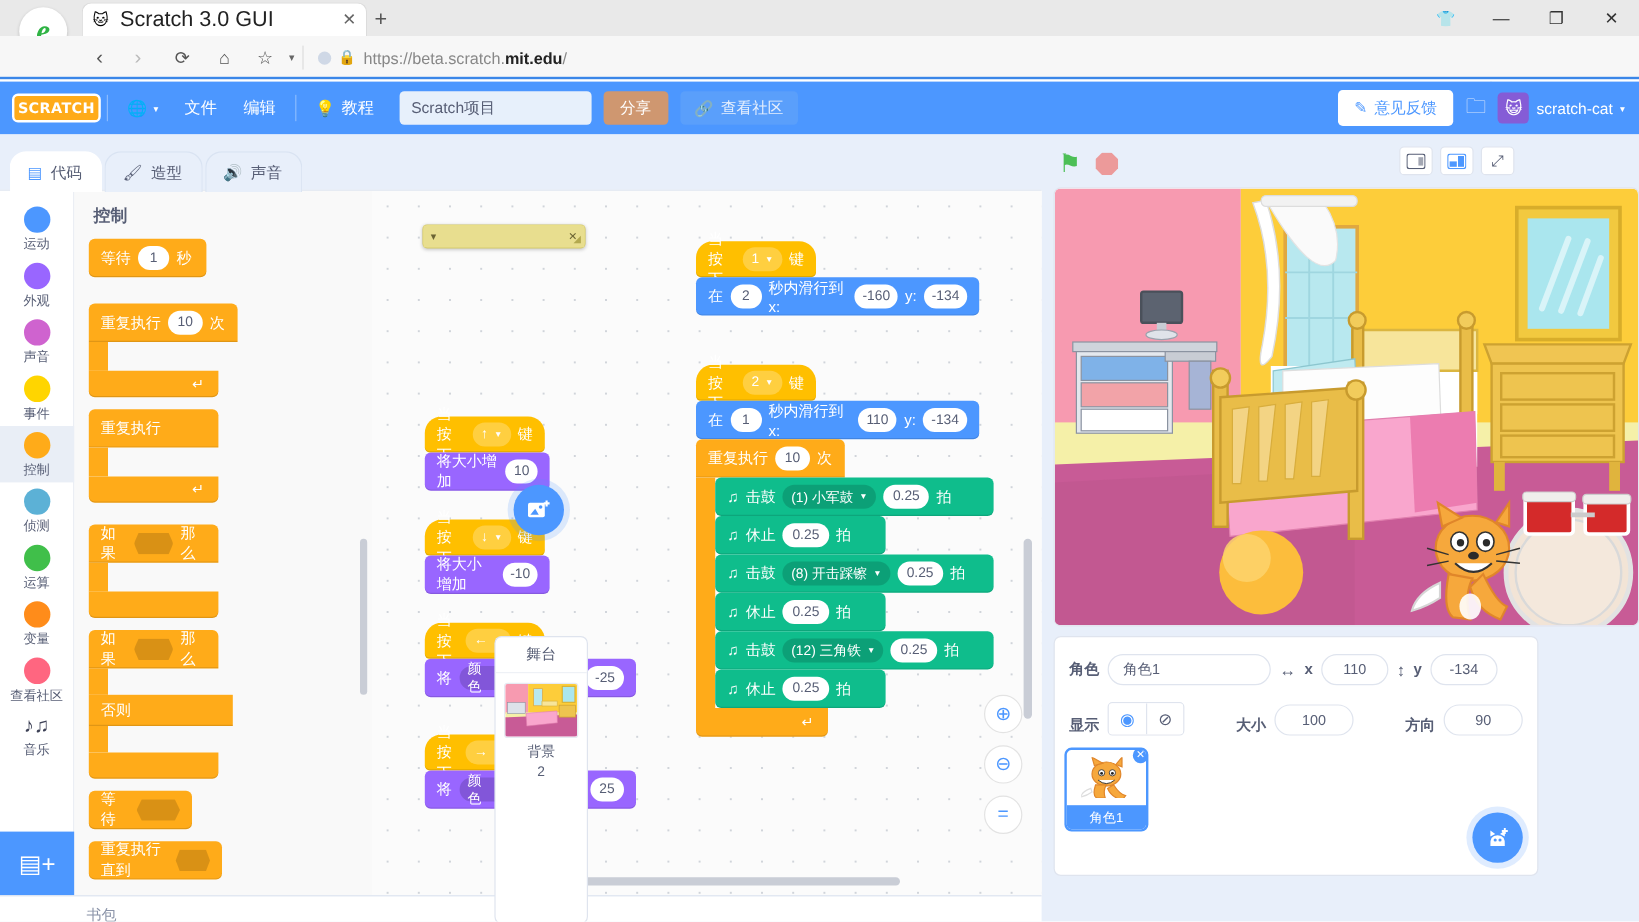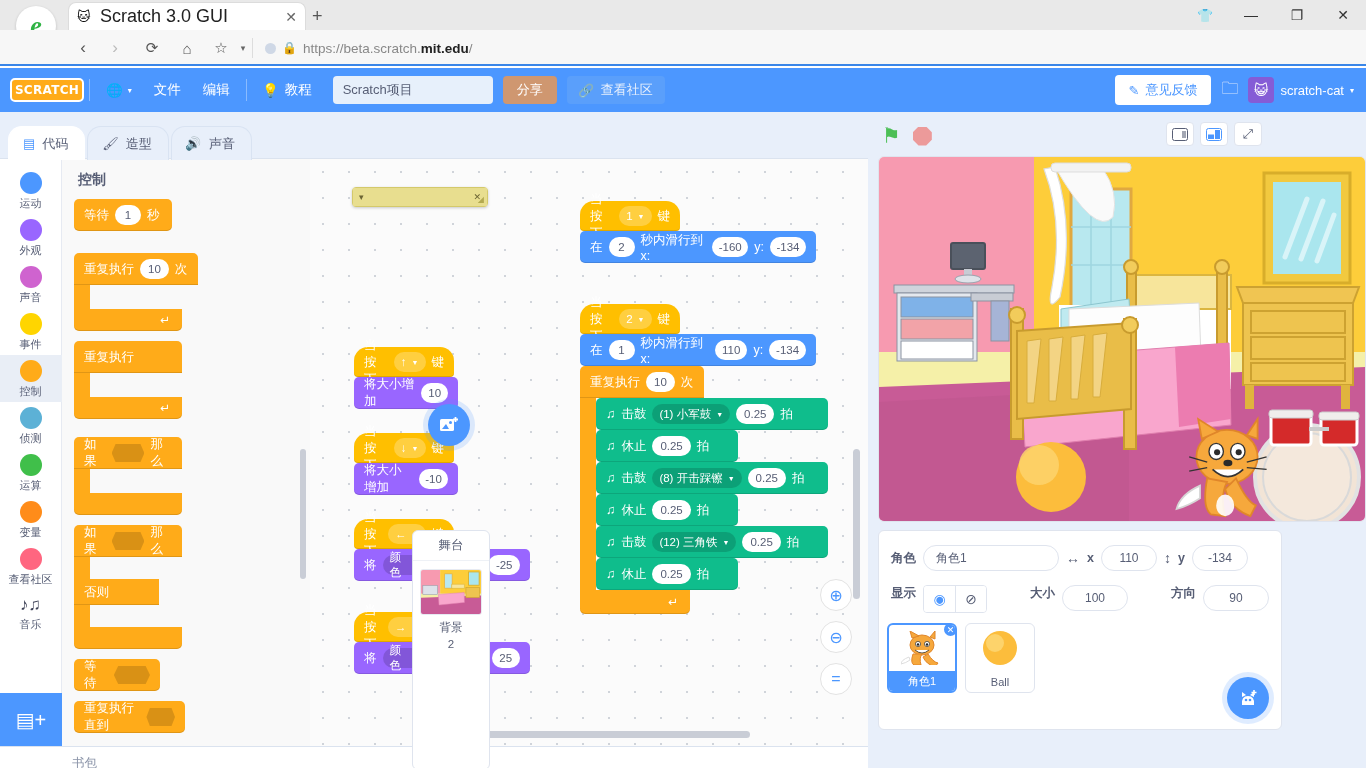--- a/index.html
+++ b/index.html
@@ -233,21 +233,21 @@
     display: flex; align-items: center; justify-content: center; cursor: pointer; }
   .stage {
     position: absolute; left: 6px; top: 44px; width: 488px; height: 366px;
     border-radius: 6px; overflow: hidden; background: #fff; border: 1px solid #dfe4ee;
   }
   .sprite-panel {
     position: absolute; left: 6px; top: 418px; width: 404px; height: 200px;
     background: #fff; border-radius: 6px; border: 1px solid #dfe4ee;
   }
   .sp-row1 { position: absolute; left: 12px; top: 14px; right: 10px; display: flex; align-items: center; gap: 7px; }
-  .sp-row2 { position: absolute; left: 12px; top: 54px; right: 10px; display: flex; align-items: flex-start; gap: 7px; }
+  .sp-row2 { position: absolute; left: 12px; top: 54px; right: 10px; display: flex; align-items: flex-end; gap: 7px; }
   .sp-lbl { font-size: 12.5px; color: #575e75; font-weight: 700; }
   .sp-input { height: 26px; border: 1px solid #dfe4ee; border-radius: 14px; background: #fff;
     display: flex; align-items: center; padding: 0 12px; font-size: 12px; color: #575e75; }
   .sp-num { width: 56px; justify-content: center; }
   .sp-arrow { font-size: 14px; color: #575e75; }
   .vis-group { display: flex; border: 1px solid #dfe4ee; border-radius: 4px; overflow: hidden; }
   .vis-btn { width: 31px; height: 26px; display: flex; align-items: center; justify-content: center;
     font-size: 14px; color: #575e75; cursor: pointer; background: #fff; }
   .vis-btn.on { color: #4c97ff; }
   .vis-btn + .vis-btn { border-left: 1px solid #dfe4ee; }
@@ -469,21 +469,21 @@
           <div class="blk ctrl" style="width:108px;border-radius:0 0 5px 5px;height:22px"></div>
         </div>
 
         <div class="c-wrap" style="margin-bottom:10px">
           <div class="blk ctrl" style="width:108px;border-radius:5px 5px 0 0">
             <span>如果</span>
             <span class="hex"></span>
             <span>那么</span>
           </div>
           <div style="width:16px;height:22px;background:#ffab19"></div>
-          <div class="blk ctrl" style="width:85px;height:26px;border-radius:0">
+          <div class="blk ctrl" style="width:120px;height:26px;border-radius:0">
             <span>否则</span>
           </div>
           <div style="width:16px;height:22px;background:#ffab19"></div>
           <div class="blk ctrl" style="width:108px;border-radius:0 0 5px 5px;height:22px"></div>
         </div>
 
         <div class="blk ctrl" style="width:86px;margin-bottom:10px">
           <span>等待</span>
           <span class="hex"></span>
         </div>
@@ -872,29 +872,20 @@
                 <circle cx="17" cy="13.5" r="1.2" fill="#222"></circle>
                   <circle cx="26" cy="13.5" r="1.2" fill="#222"></circle>
                 <path d="M14 19 q7 6 14 0" fill="#fff" stroke="#333" stroke-width=".8"></path>
                 <path d="M12 23 q-3 9 1 11 l7 0 q-2 -7 1 -11z" fill="#f6a83c" stroke="#e0862a"></path>
                 <path d="M27 23 q5 8 10 9 l-3 4 q-9 -3 -12 -10z" fill="#f6a83c" stroke="#e0862a"></path>
                 <path d="M8 26 q-8 3 -8 7 q5 -1 9 -4z" fill="#fff" stroke="#ddd"></path>
               </svg>
             </span>
             <span class="sp-name">角色1</span>
           </div>
-          <div class="sp-card">
-            <span class="sp-thumb">
-              <svg width="38" height="38" viewBox="0 0 38 38">
-                <circle cx="19" cy="19" r="17" fill="#fcbd3c"></circle>
-                <circle cx="14" cy="14" r="9" fill="#fdd877" opacity=".8"></circle>
-              </svg>
-            </span>
-            <span class="sp-name">Ball</span>
-          </div>
         </div>
 
         <div class="add-sprite">
           <svg width="20" height="18" viewBox="0 0 20 18">
             <path d="M4 16 q-1 -9 6 -9 q7 0 6 9z" fill="#fff"></path>
             <circle cx="8" cy="11" r="1.3" fill="#4c97ff"></circle>
               <circle cx="12" cy="11" r="1.3" fill="#4c97ff"></circle>
             <path d="M4 8 l0 -5 l4 3z" fill="#fff"></path>
               <path d="M16 8 l0 -5 l-4 3z" fill="#fff"></path>
             <path d="M16 1 l0 5 M13.5 3.5 l5 0" stroke="#fff" stroke-width="1.6"></path>

